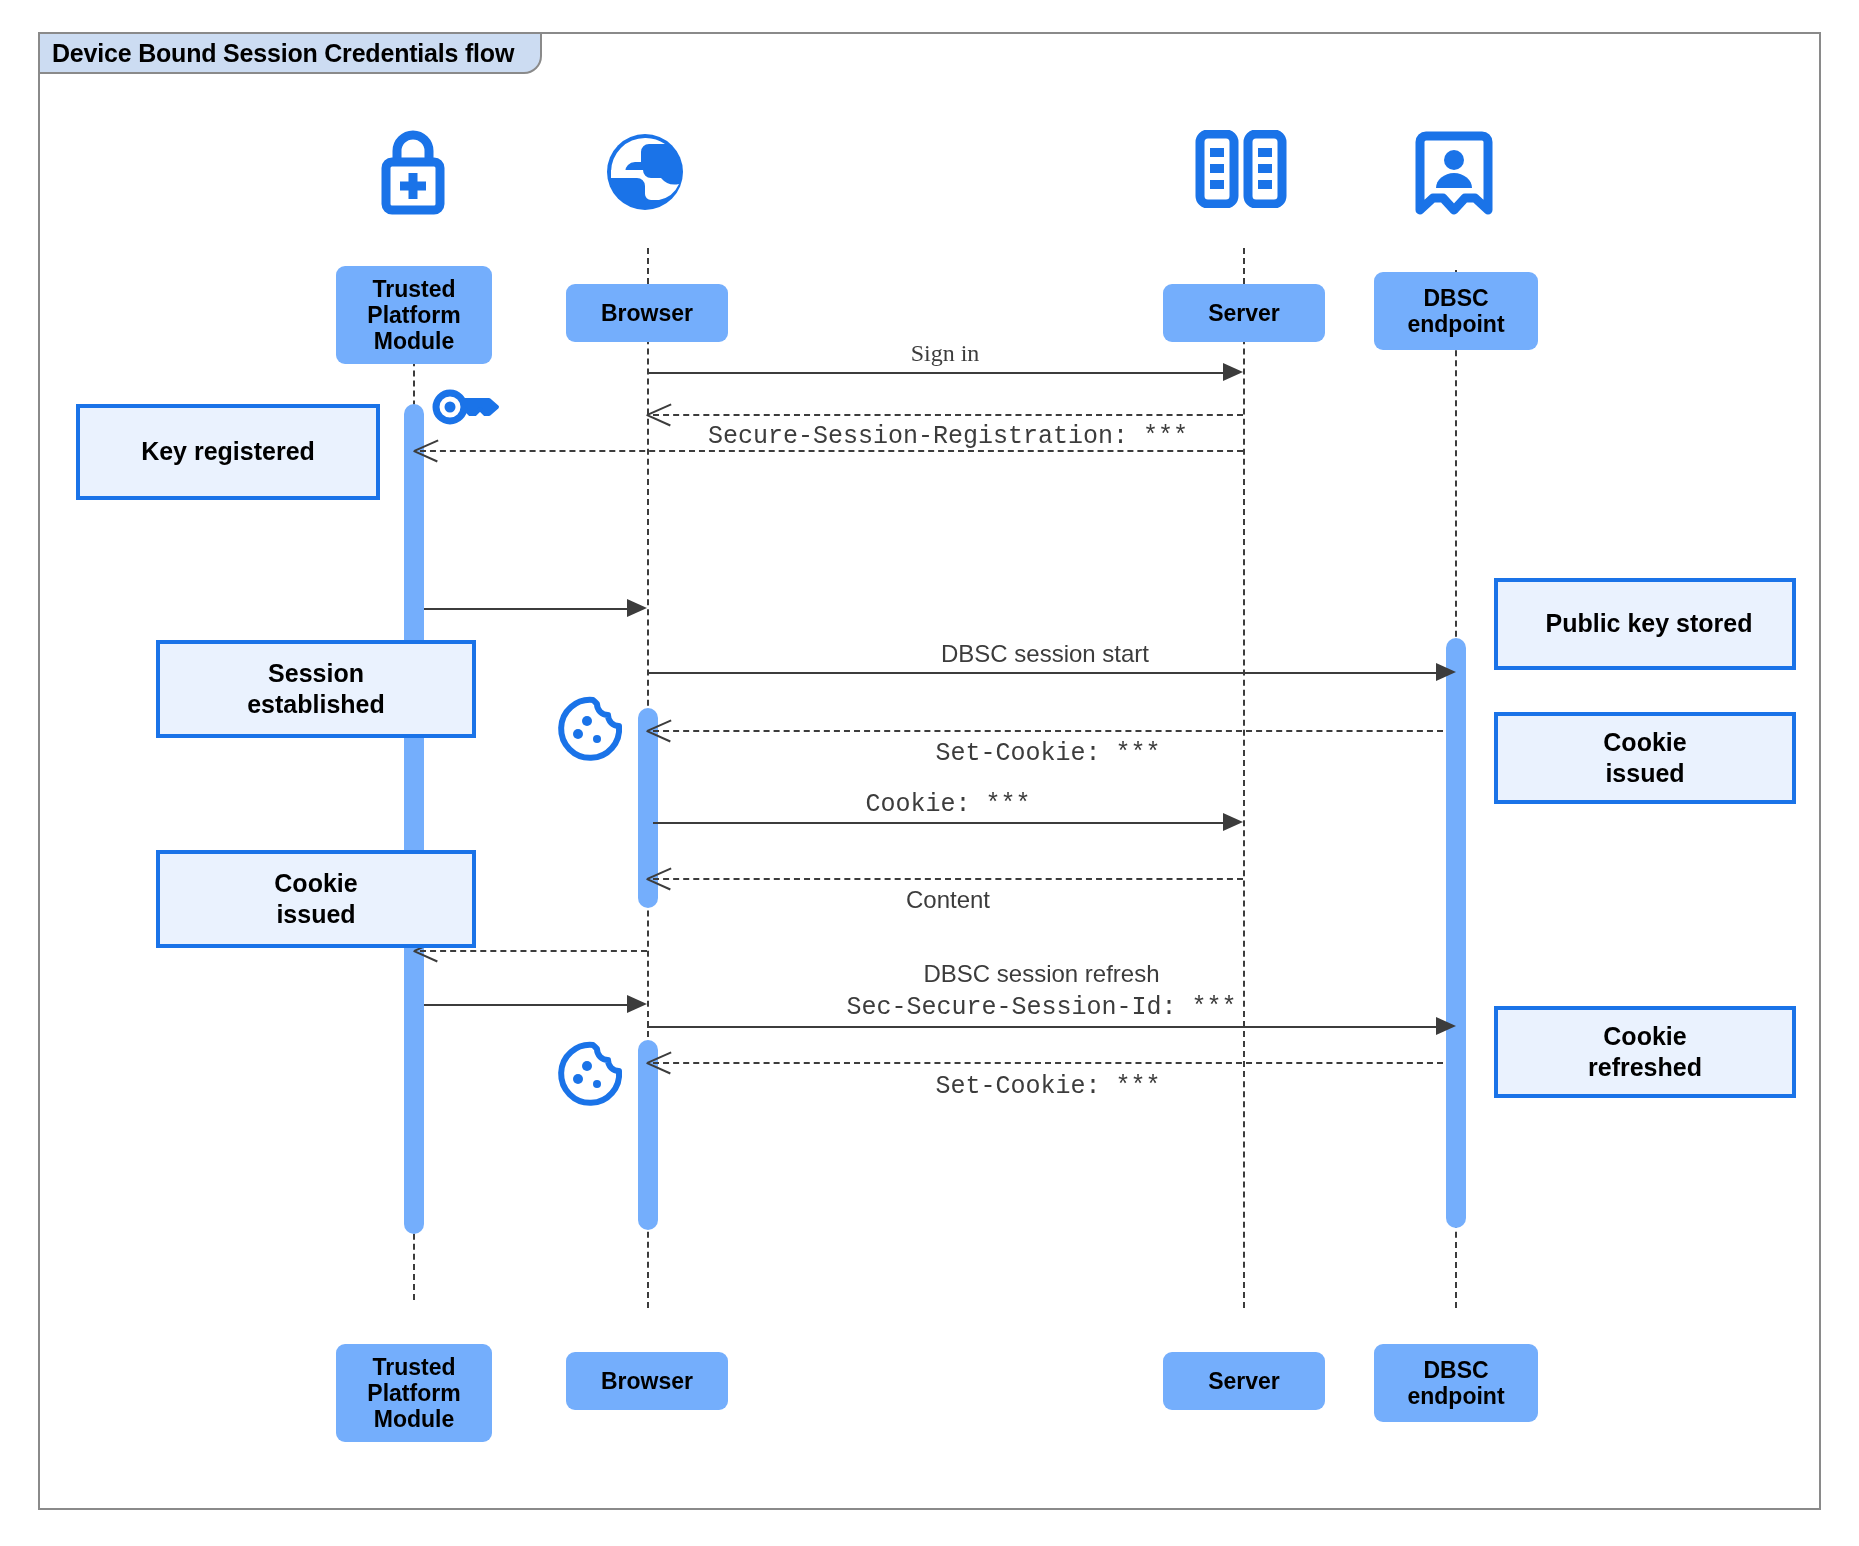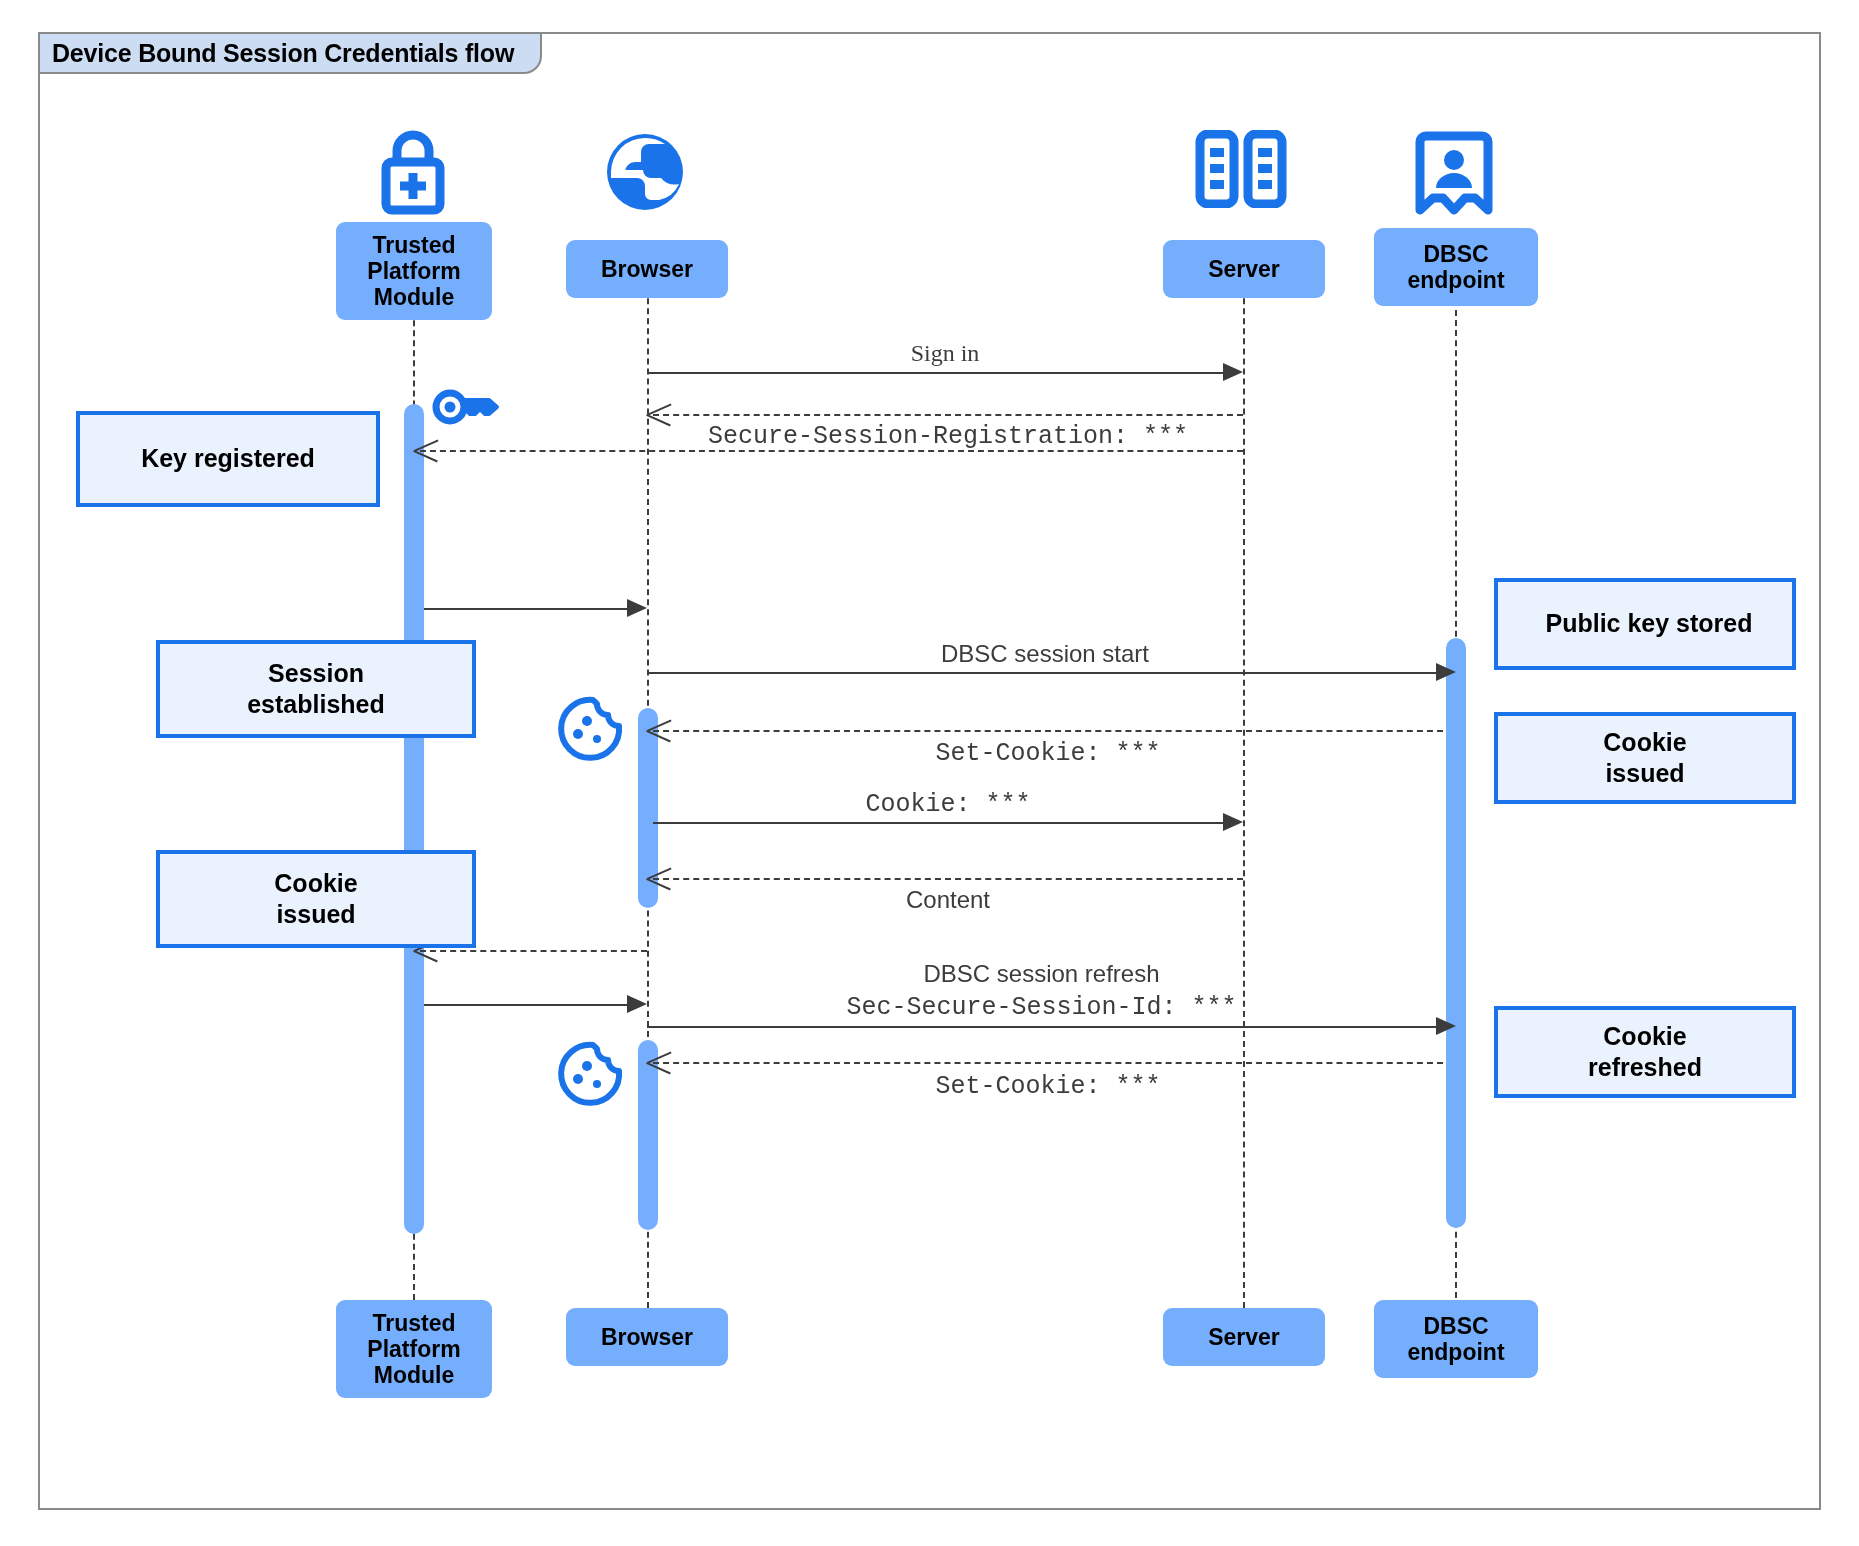--- a/index.html
+++ b/index.html
@@ -58,20 +58,21 @@
   
   .participant {
     position: absolute;
     background: #74aefc;
     border-radius: 9px;
     display: flex;
     align-items: center;
     justify-content: center;
     text-align: center;
     box-sizing: border-box;
+    margin-top: 44px;
   }
   .participant span {
     font-size: 23px;
     font-weight: bold;
     color: #000000;
     line-height: 1.14;
   }
 
   
   .picon {
@@ -337,21 +338,21 @@
     </svg>
   </div>
 
   <div class="msg-line dashed" style="left:653px; top:1062px; width:790px;"></div>
   <div class="openarrow" style="left:647px; top:1050px;">
     <i class="up"></i>
       <i class="dn"></i>
   </div>
   <div class="msg-label mono" style="left:653px; top:1072px; width:790px;">Set-Cookie: ***</div>
 
-  <div class="note" style="left:76px; top:404px; width:304px; height:96px;margin-top:7px;">
+  <div class="note" style="left:76px; top:404px; width:304px; height:96px;">
     <span>Key registered</span>
   </div>
 
   <div class="note" style="left:156px; top:640px; width:320px; height:98px;">
     <span>
       <span>Session</span><br>
       <span>established</span>
     </span>
   </div>
 

